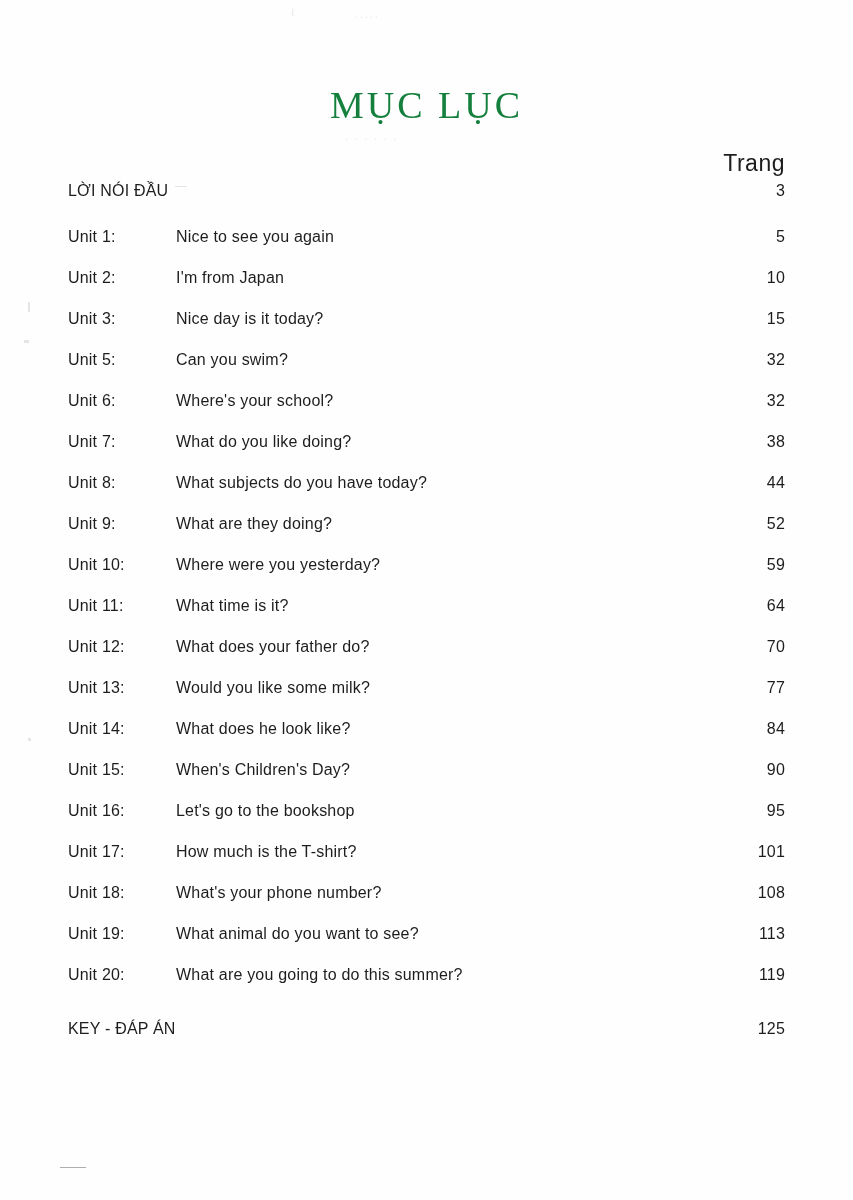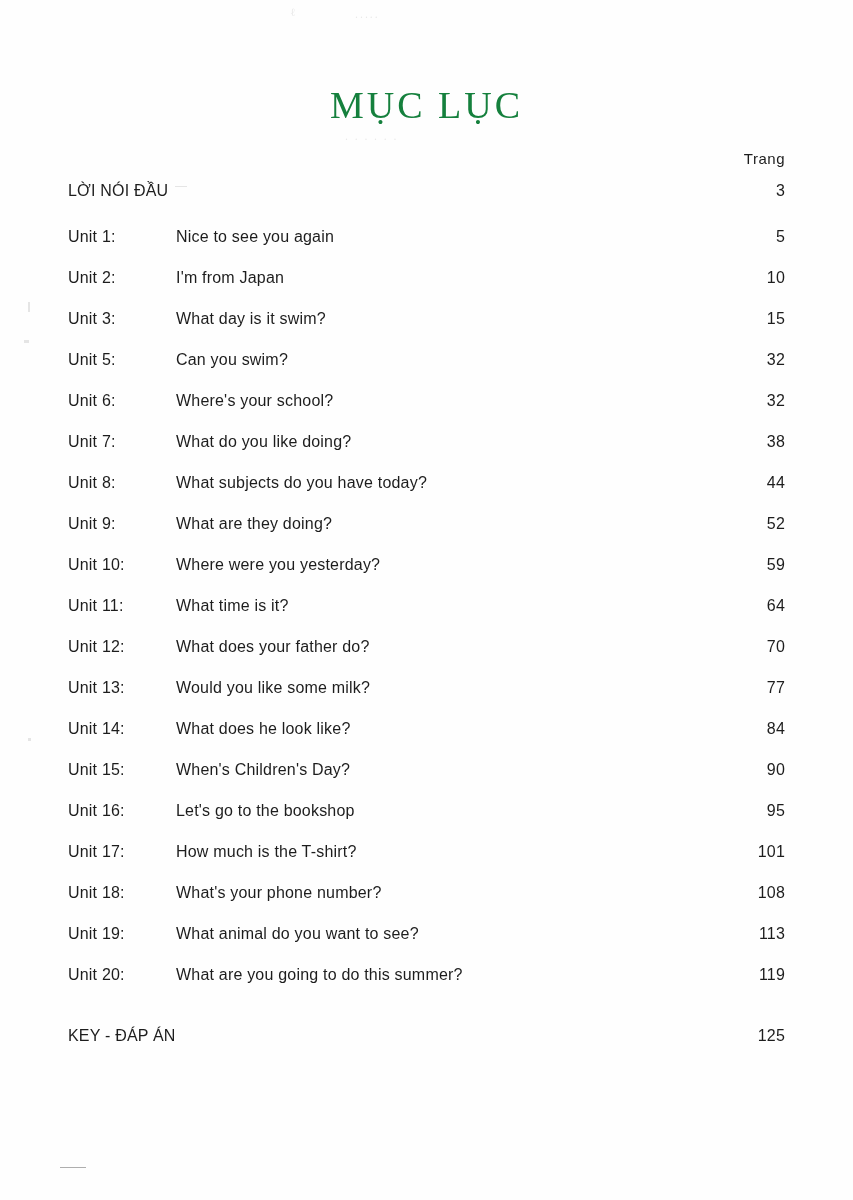--- a/index.html
+++ b/index.html
@@ -44,21 +44,21 @@
     font-family: "Liberation Serif", serif;
     font-size: 38px;
     letter-spacing: 3px;
     color: #15803d;
     font-weight: 400;
   }
   .trang {
     position: absolute;
     top: 150px;
     right: 68px;
-    font-size: 15px;
+    font-size: 23px;
     font-family: "Liberation Sans", sans-serif;
     color: #1d1d1d;
     letter-spacing: .5px;
   }
   .toc {
     position: absolute;
     top: 182px;
     left: 68px;
     width: 717px;
   }
@@ -156,21 +156,21 @@
 
     <div class="row">
       <span class="unit">Unit 2:</span>
       <span class="label">I'm from Japan</span>
       <span class="dots"></span>
       <span class="page-no">10</span>
     </div>
 
     <div class="row">
       <span class="unit">Unit 3:</span>
-      <span class="label">What day is it swim?</span>
+      <span class="label">Nice day is it today?</span>
       <span class="dots"></span>
       <span class="page-no">15</span>
     </div>
 
 
     <div class="row">
       <span class="unit">Unit 5:</span>
       <span class="label">Can you swim?</span>
       <span class="dots"></span>
       <span class="page-no">32</span>
@@ -274,21 +274,21 @@
       <span class="page-no">113</span>
     </div>
 
     <div class="row">
       <span class="unit">Unit 20:</span>
       <span class="label">What are you going to do this summer?</span>
       <span class="dots"></span>
       <span class="page-no">119</span>
     </div>
 
-    <div class="row front" style="margin-top:20px;">
+    <div class="row front" style="margin-top:13px;">
       <span class="label-wide">KEY - ĐÁP ÁN</span>
       <span class="dots"></span>
       <span class="page-no">125</span>
     </div>
 
   </div>
 
   <div class="bottom-rule"></div>
 </div>
 

